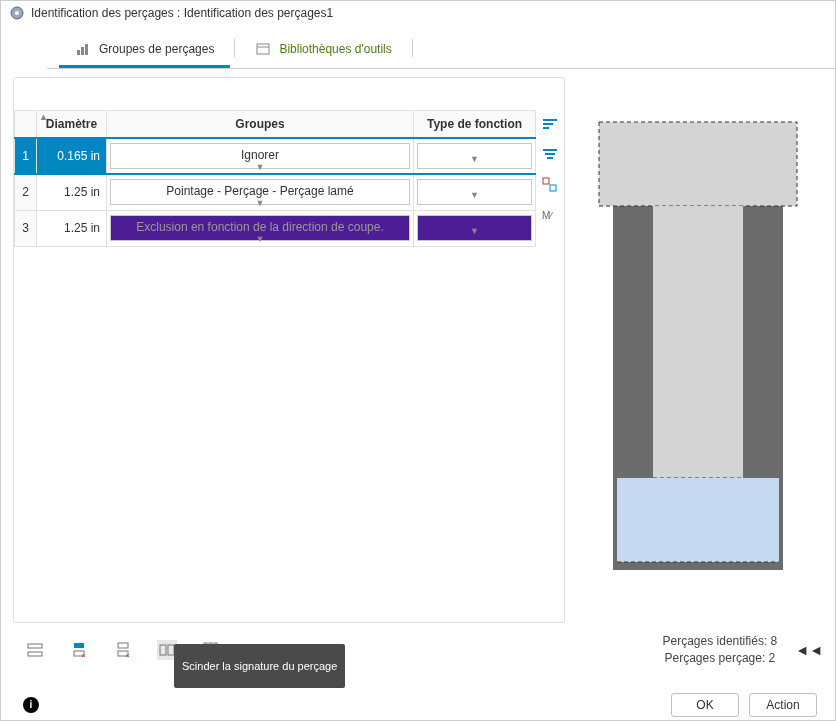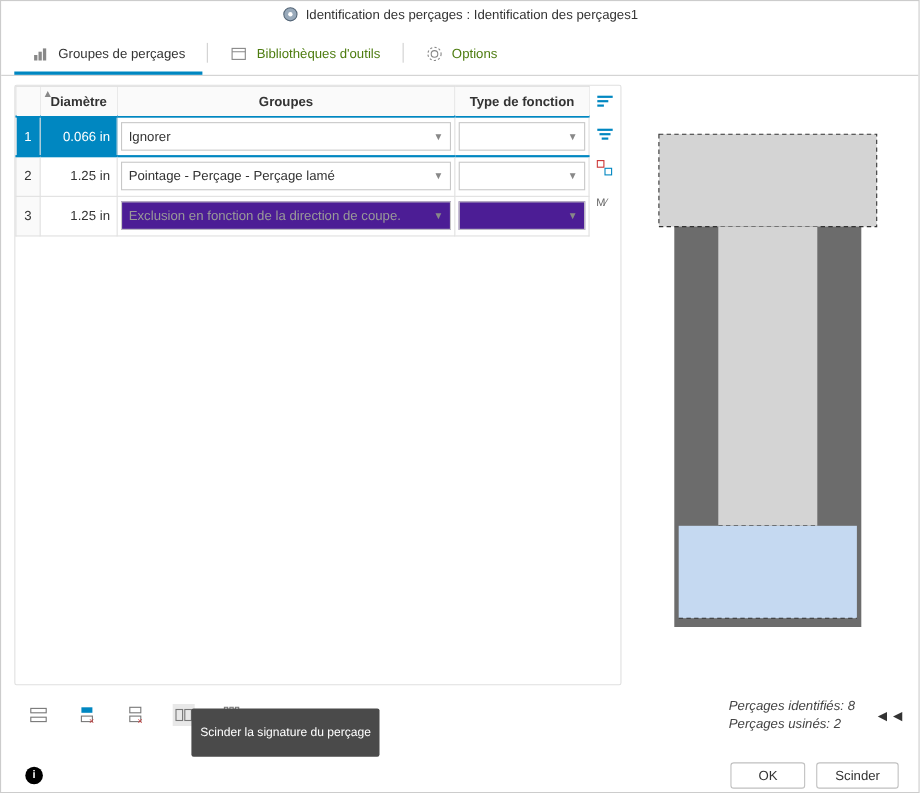--- a/index.html
+++ b/index.html
@@ -12,31 +12,31 @@
       height: 721px;
       overflow: hidden;
       border: 1px solid #ccc;
     }
     .titlebar {
       display: flex;
       align-items: center;
       padding: 4px 8px;
       gap: 6px;
       font-size: 12px;
-      justify-content: center;
     }
     .titlebar-icon {
       width: 16px; height: 16px;
       display: flex; align-items: center; justify-content: center;
     }
     .tabs {
       display: flex;
       border-bottom: 1px solid #d0d0d0;
       padding: 8px 12px 0 12px;
       gap: 0;
+      margin-left: 46px;
     }
     .tab {
       display: flex;
       align-items: center;
       gap: 8px;
       padding: 8px 16px;
       cursor: pointer;
       color: #4d7c0f;
       border-bottom: 3px solid transparent;
     }
@@ -64,20 +64,21 @@
     .left-panel {
       flex: 1;
       display: flex;
       flex-direction: column;
       border: 1px solid #e0e0e0;
       border-radius: 2px;
     }
     .table-wrap {
       flex: 1;
       display: flex;
+      margin-top: 32px;
     }
     .table-area { flex: 1; }
     .side-icons {
       width: 28px;
       display: flex;
       flex-direction: column;
       gap: 12px;
       padding: 6px 4px;
       align-items: center;
     }
@@ -136,20 +137,21 @@
     .cell-dd {
       display: flex;
       align-items: center;
       justify-content: space-between;
       padding: 4px 6px;
       margin: 3px;
       border: 1px solid #c8c8c8;
       background: #fff;
       height: 26px;
       cursor: pointer;
+      flex-direction: column;
     }
     .cell-dd.disabled {
       color: #999;
       background: #4c1d95;
     }
     .cell-dd .caret {
       color: #888;
       font-size: 9px;
     }
     th.col-rownum { width: 22px; }
@@ -186,25 +188,24 @@
     }
     .tool-btn.active {
       background: #e8e8e8;
     }
     .bottom-right {
       display: flex;
       align-items: center;
       gap: 18px;
     }
     .stats {
-      text-align: left;
+      text-align: center;
       font-size: 12px;
       color: #444;
       line-height: 1.4;
-      font-style: italic;
     }
     .rewind-icon {
       font-size: 14px;
       color: #333;
       cursor: pointer;
     }
     .tooltip {
       position: absolute;
       left: 174px;
       top: 644px;
@@ -274,48 +275,39 @@
   <div class="tab">
     <span class="tab-icon">
       <svg width="14" height="14" viewBox="0 0 14 14">
           <rect x="1" y="2" width="12" height="10" fill="none" stroke="#888"></rect>
           <line x1="1" y1="5" x2="13" y2="5" stroke="#888"></line>
         </svg>
     </span>
     <span>Bibliothèques d'outils</span>
   </div>
   <div class="tab-sep"></div>
-  <div class="tab">
-    <span class="tab-icon">
-      <svg width="14" height="14" viewBox="0 0 14 14">
-          <circle cx="7" cy="7" r="3" fill="none" stroke="#888"></circle>
-          <circle cx="7" cy="7" r="6" fill="none" stroke="#888" stroke-dasharray="2 2"></circle>
-        </svg>
-    </span>
-    <span>Options</span>
-  </div>
 </div>
 
 <div class="main">
   <div class="left-panel">
     <div class="table-wrap">
       <div class="table-area">
         <table>
           <thead>
             <tr>
               <th class="col-rownum"></th>
               <th class="col-diam sort-asc">Diamètre</th>
               <th>Groupes</th>
               <th class="col-thread">Type de fonction</th>
             </tr>
           </thead>
           <tbody id="table-body">
               <tr class="selected">
                 <td class="rownum">1</td>
-                <td class="diam">0.066 in</td>
+                <td class="diam">0.165 in</td>
                 <td>
                   <div class="cell-dd">
                     <span>Ignorer</span>
                     <span class="caret">▼</span>
                   </div>
                 </td>
                 <td>
                   <div class="cell-dd">
                     <span></span>
                     <span class="caret">▼</span>
@@ -433,27 +425,27 @@
       <svg width="18" height="18" viewBox="0 0 18 18">
           <rect x="2" y="2" width="3" height="14" fill="none" stroke="#777"></rect>
           <rect x="7" y="2" width="3" height="14" fill="none" stroke="#777"></rect>
           <rect x="12" y="2" width="3" height="14" fill="none" stroke="#777"></rect>
         </svg>
     </div>
   </div>
   <div class="bottom-right">
     <div class="stats">
       <div><span>Perçages identifiés:</span> <span>8</span></div>
-      <div><span>Perçages usinés:</span> <span>2</span></div>
+      <div><span>Perçages perçage:</span> <span>2</span></div>
     </div>
     <div class="rewind-icon">◄◄</div>
   </div>
 </div>
 
 <div class="tooltip">Scinder la signature du perçage</div>
 
 <div class="footer">
   <div class="info-icon">i</div>
   <div class="footer-btns">
     <div class="btn">OK</div>
-    <div class="btn">Scinder</div>
+    <div class="btn">Action</div>
   </div>
 </div>
 
 </body></html>

